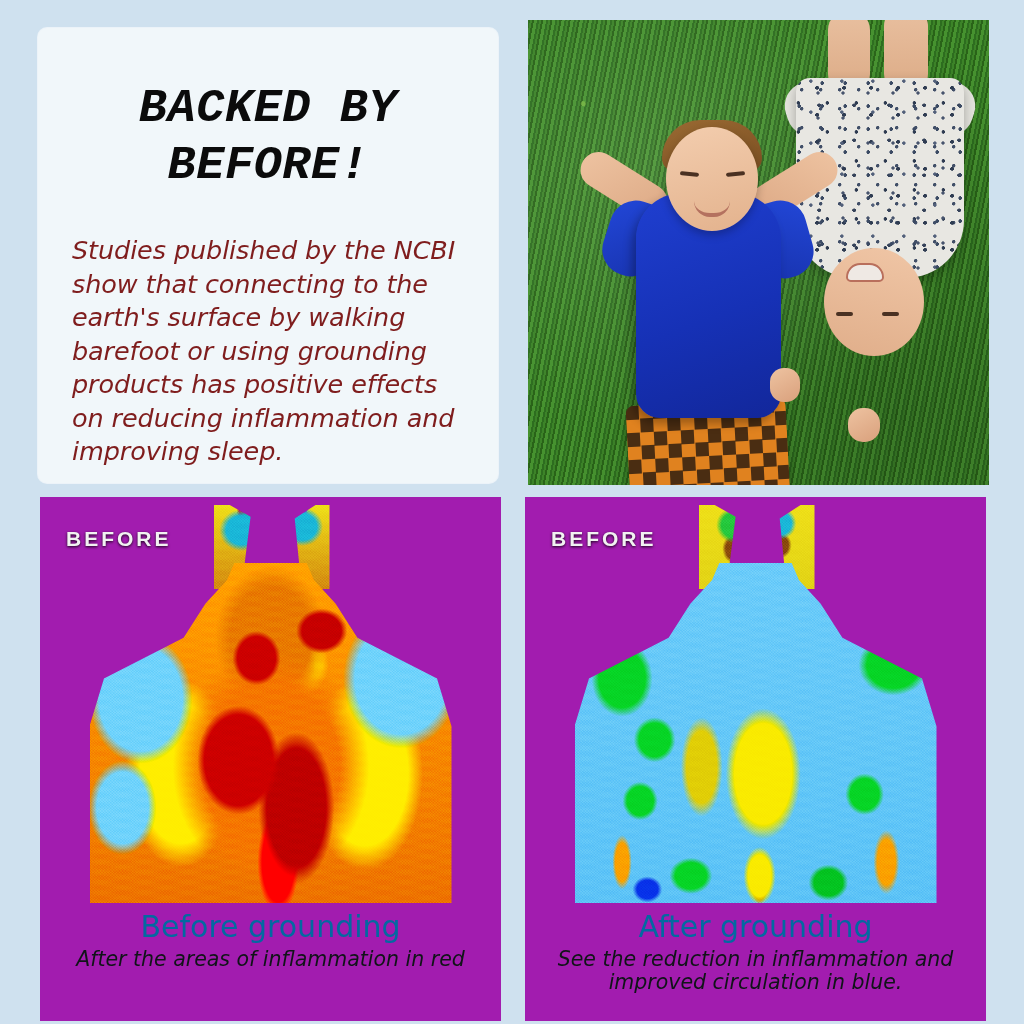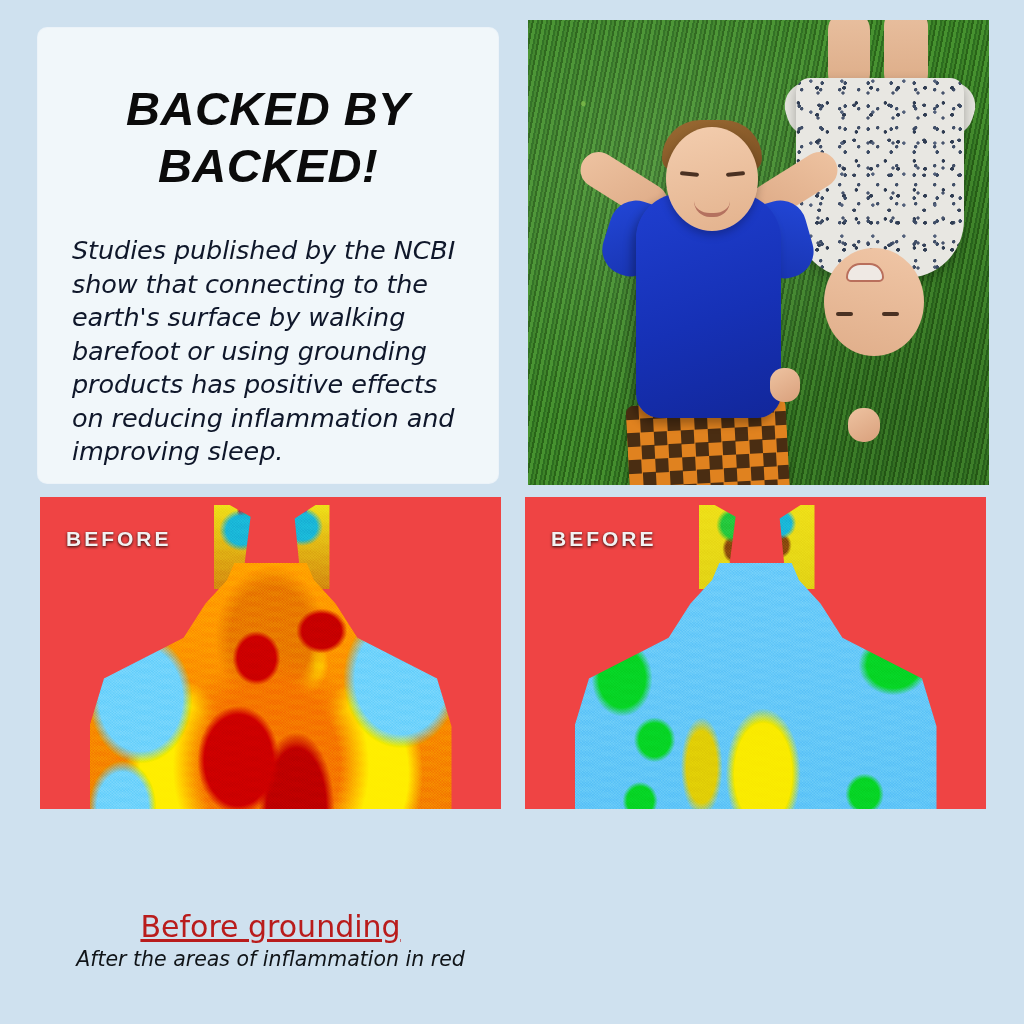--- a/index.html
+++ b/index.html
@@ -19,28 +19,28 @@
     box-shadow:0 0 0 1px rgba(255,255,255,.6);
   }
   .headline{
     position:absolute;left:0;right:0;top:52px;
     text-align:center;
     font-weight:bold;font-style:italic;
     font-size:47px;line-height:57px;
     letter-spacing:.5px;
     color:#0b0b0b;
     padding:0 34px;
-    font-family:Liberation Sans, sans-serif;
+    font-family:Liberation Mono, monospace;
   }
   .headline .l2{display:block;}
   .body-copy{
     position:absolute;left:34px;right:28px;top:206px;
     font-style:italic;
     font-size:25.5px;line-height:33.5px;
-    color:#0f172a;
+    color:#7f1d1d;
     font-family:"DejaVu Sans","Liberation Sans",sans-serif;
     letter-spacing:-.1px;
   }
 
   
   .photo{
     position:absolute;left:528px;top:20px;width:461px;height:465px;
     overflow:hidden;background:#2f6b22;
   }
   .grass{
@@ -170,22 +170,22 @@
   }
   .girl-eye-l{left:308px;top:292px;}
   .girl-eye-r{left:354px;top:292px;}
   .girl-hand{
     position:absolute;left:320px;top:388px;width:32px;height:34px;
     background:linear-gradient(150deg,#eec3a1,#d9a07c);border-radius:15px;
   }
 
   
   .thermal{
-    position:absolute;top:497px;width:461px;height:312px;
-    background:#ef4444;overflow:hidden;
+    position:absolute;top:497px;width:461px;height:524px;
+    background:#a21caf;overflow:hidden;
   }
   .thermal.left{left:40px;}
   .thermal.right{left:525px;}
   .thermal-label{
     position:absolute;left:26px;top:30px;
     color:#f2f2f2;font-weight:bold;font-size:21px;letter-spacing:3px;
     z-index:6;text-shadow:0 1px 3px rgba(0,0,0,.9);
   }
   .torso{
     position:absolute;left:50%;transform:translateX(-50%);
@@ -280,39 +280,38 @@
       repeating-linear-gradient(43deg, rgba(255,255,255,.06) 0 1px, rgba(0,0,0,.06) 1px 2px),
       repeating-linear-gradient(137deg, rgba(255,255,255,.05) 0 1px, rgba(0,0,0,.05) 1px 2px);
     mix-blend-mode:overlay;
   }
 
   
   .caption{position:absolute;top:908px;width:461px;text-align:center;}
   .caption.left{left:40px;}
   .caption.right{left:525px;}
   .cap-title{
-    font-size:30px;color:#b91c1c;line-height:38px;
+    font-size:30px;color:#0369a1;line-height:38px;
     font-family:"DejaVu Sans","Liberation Sans",sans-serif;
-    text-decoration:underline;
   }
   .cap-sub{
     font-size:20.5px;font-style:italic;color:#101418;line-height:25px;
     font-family:"DejaVu Sans","Liberation Sans",sans-serif;
     margin-top:1px;
   }
 </style>
 </head>
 <body style="background: rgb(207, 225, 239);">
 
 <div class="board">
 
   <div class="text-card">
     <div class="headline">
       <span>BACKED BY</span>
-      <span class="l2">BACKED!</span>
+      <span class="l2">BEFORE!</span>
     </div>
     <div class="body-copy">Studies published by the NCBI show that connecting to the earth's surface by walking barefoot or using grounding products has positive effects on reducing inflammation and improving sleep.</div>
   </div>
 
   <div class="photo">
     <div class="grass"></div>
     <div class="grass-shade"></div>
 
     <div class="girl-hair"></div>
     <div class="girl-leg-l"></div>
@@ -367,14 +366,19 @@
         <div class="noise"></div>
       </div>
     </div>
   </div>
 
   <div class="caption left">
     <div class="cap-title">Before grounding</div>
     <div class="cap-sub">After the areas of inflammation in red</div>
   </div>
 
+  <div class="caption right">
+    <div class="cap-title">After grounding</div>
+    <div class="cap-sub">See the reduction in inflammation and</div>
+    <div class="cap-sub" style="margin-top:-2px">improved circulation in blue.</div>
+  </div>
 
 </div>
 
 </body></html>

